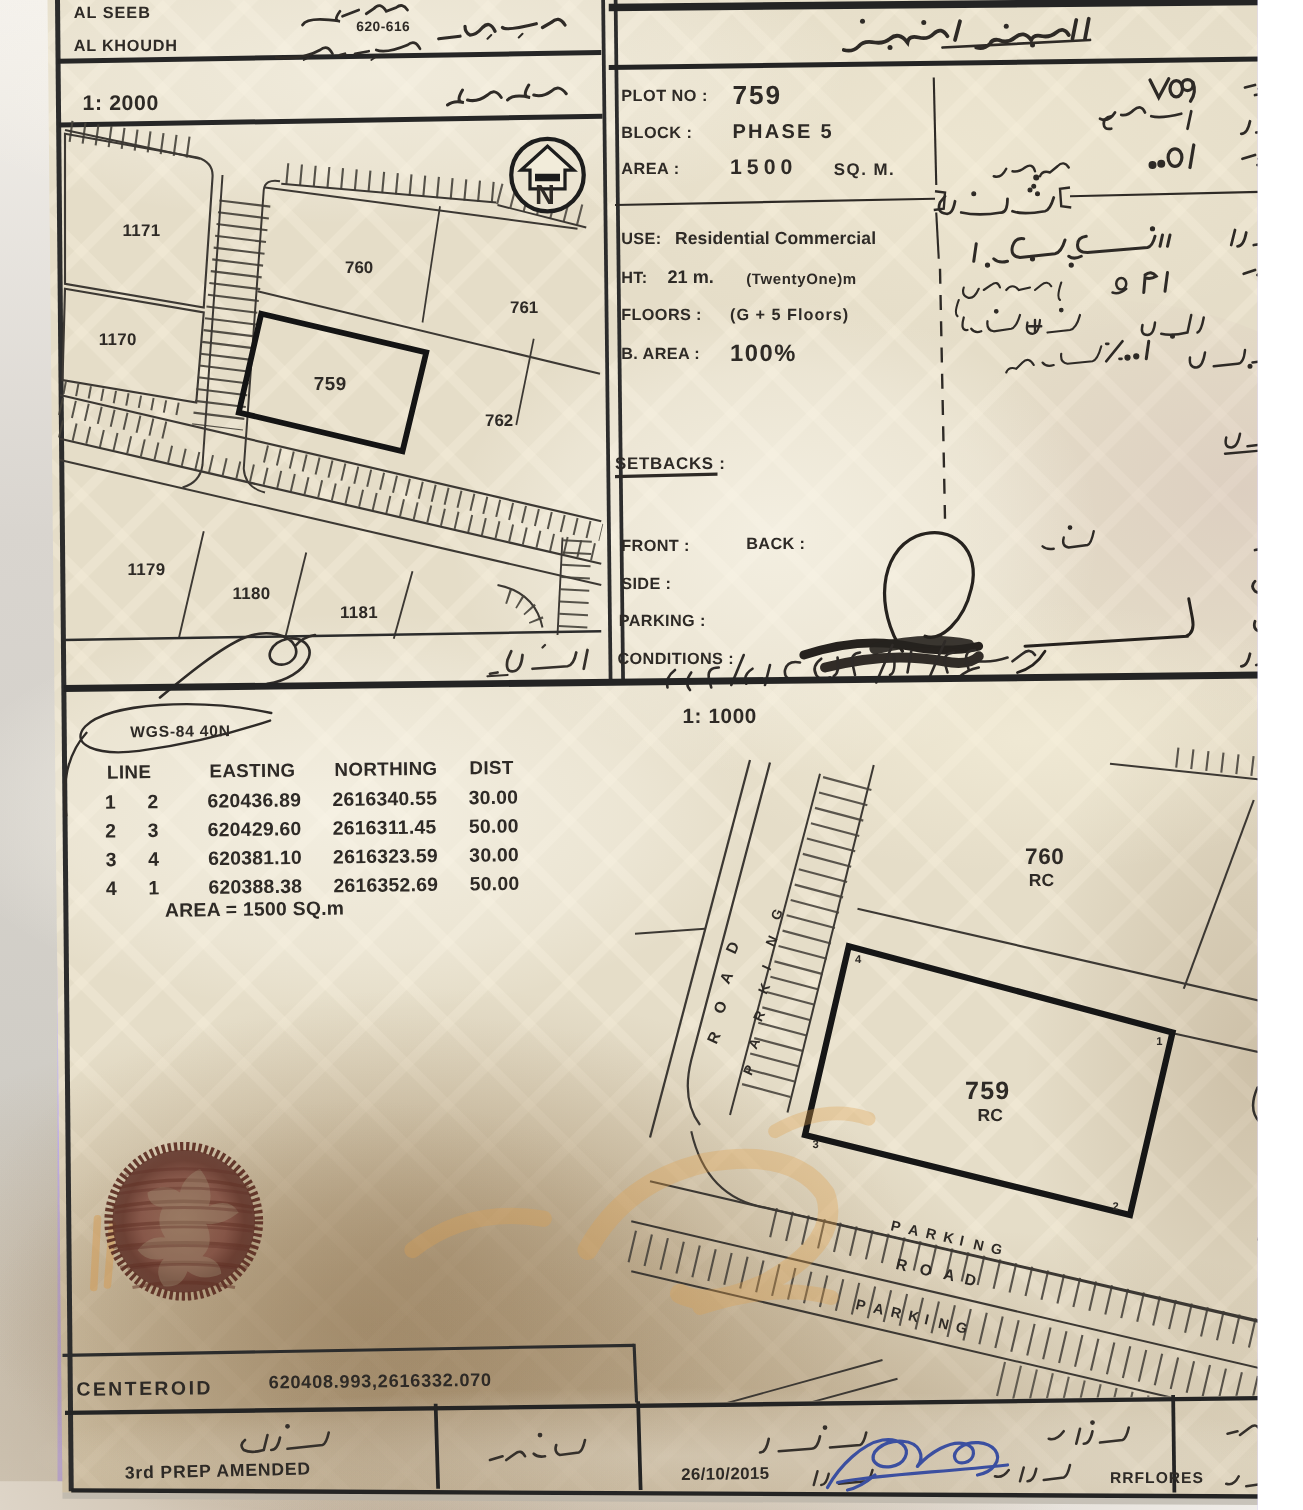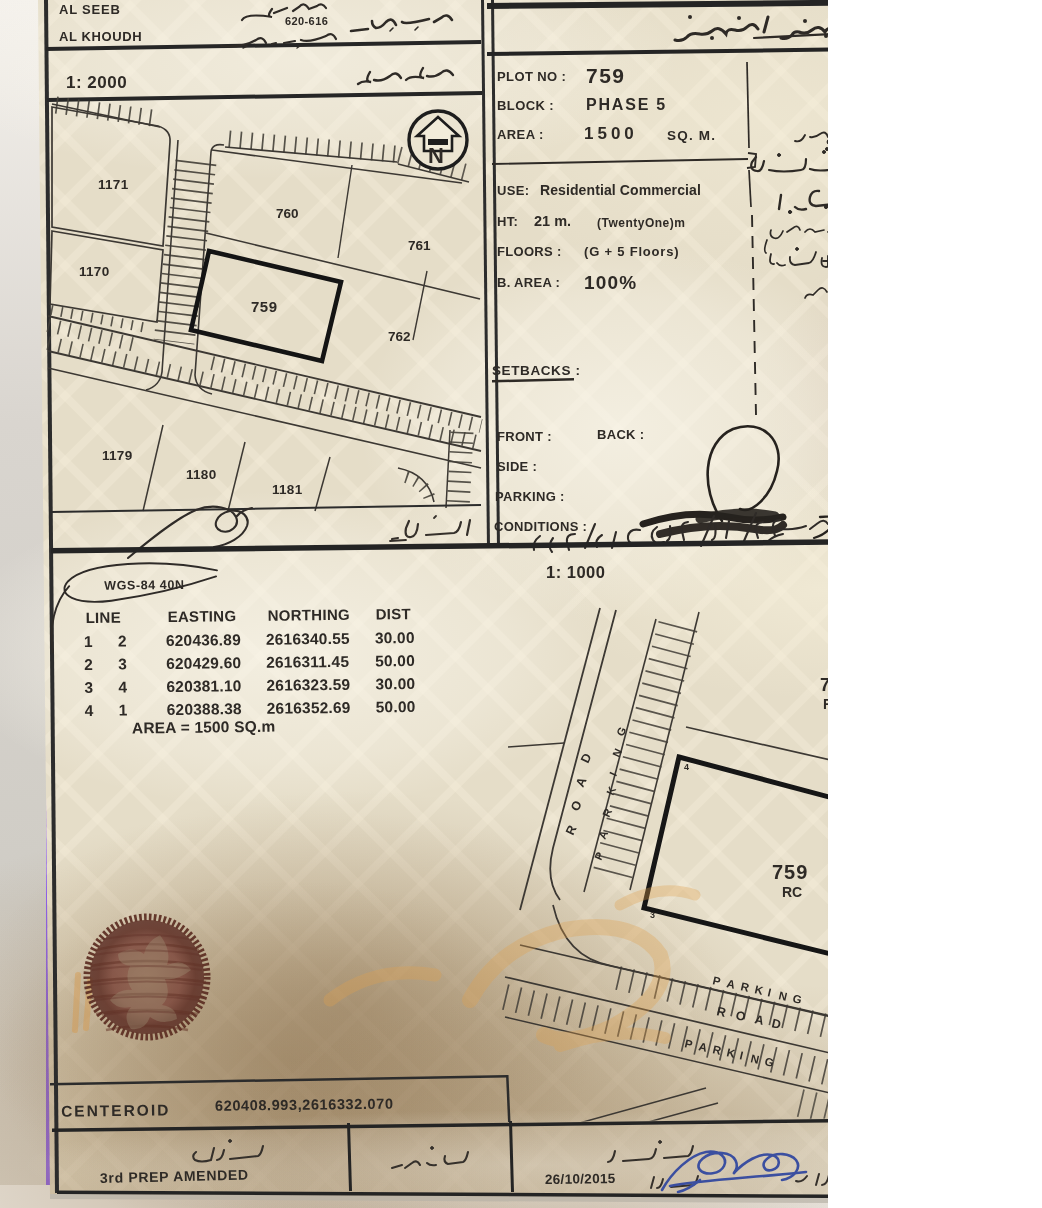--- a/index.html
+++ b/index.html
@@ -1,16 +1,16 @@
 <!DOCTYPE html>
 <html><head>
 <meta charset="utf-8">
 <style>
   html,body{margin:0;padding:0;}
-  #stage{position:relative;width:828px;height:1208px;overflow:hidden;background:#8b5cf6;font-family:"Liberation Sans",sans-serif;}
+  #stage{position:relative;width:1006px;height:1208px;overflow:hidden;background:#c4b5fd;font-family:"Liberation Sans",sans-serif;}
   svg{position:absolute;left:0;top:0;}
   text{font-family:"Liberation Sans",sans-serif;fill:#2e2a26;}
 </style>
 </head>
 <body>
 <div id="stage">
 <svg width="1042" height="1208" viewBox="0 0 1042 1208" style="filter:blur(0.45px)">
 <defs>
   <linearGradient id="leftstrip" x1="0" y1="0" x2="0" y2="1">
     <stop offset="0" stop-color="#f4f1ec"></stop>

